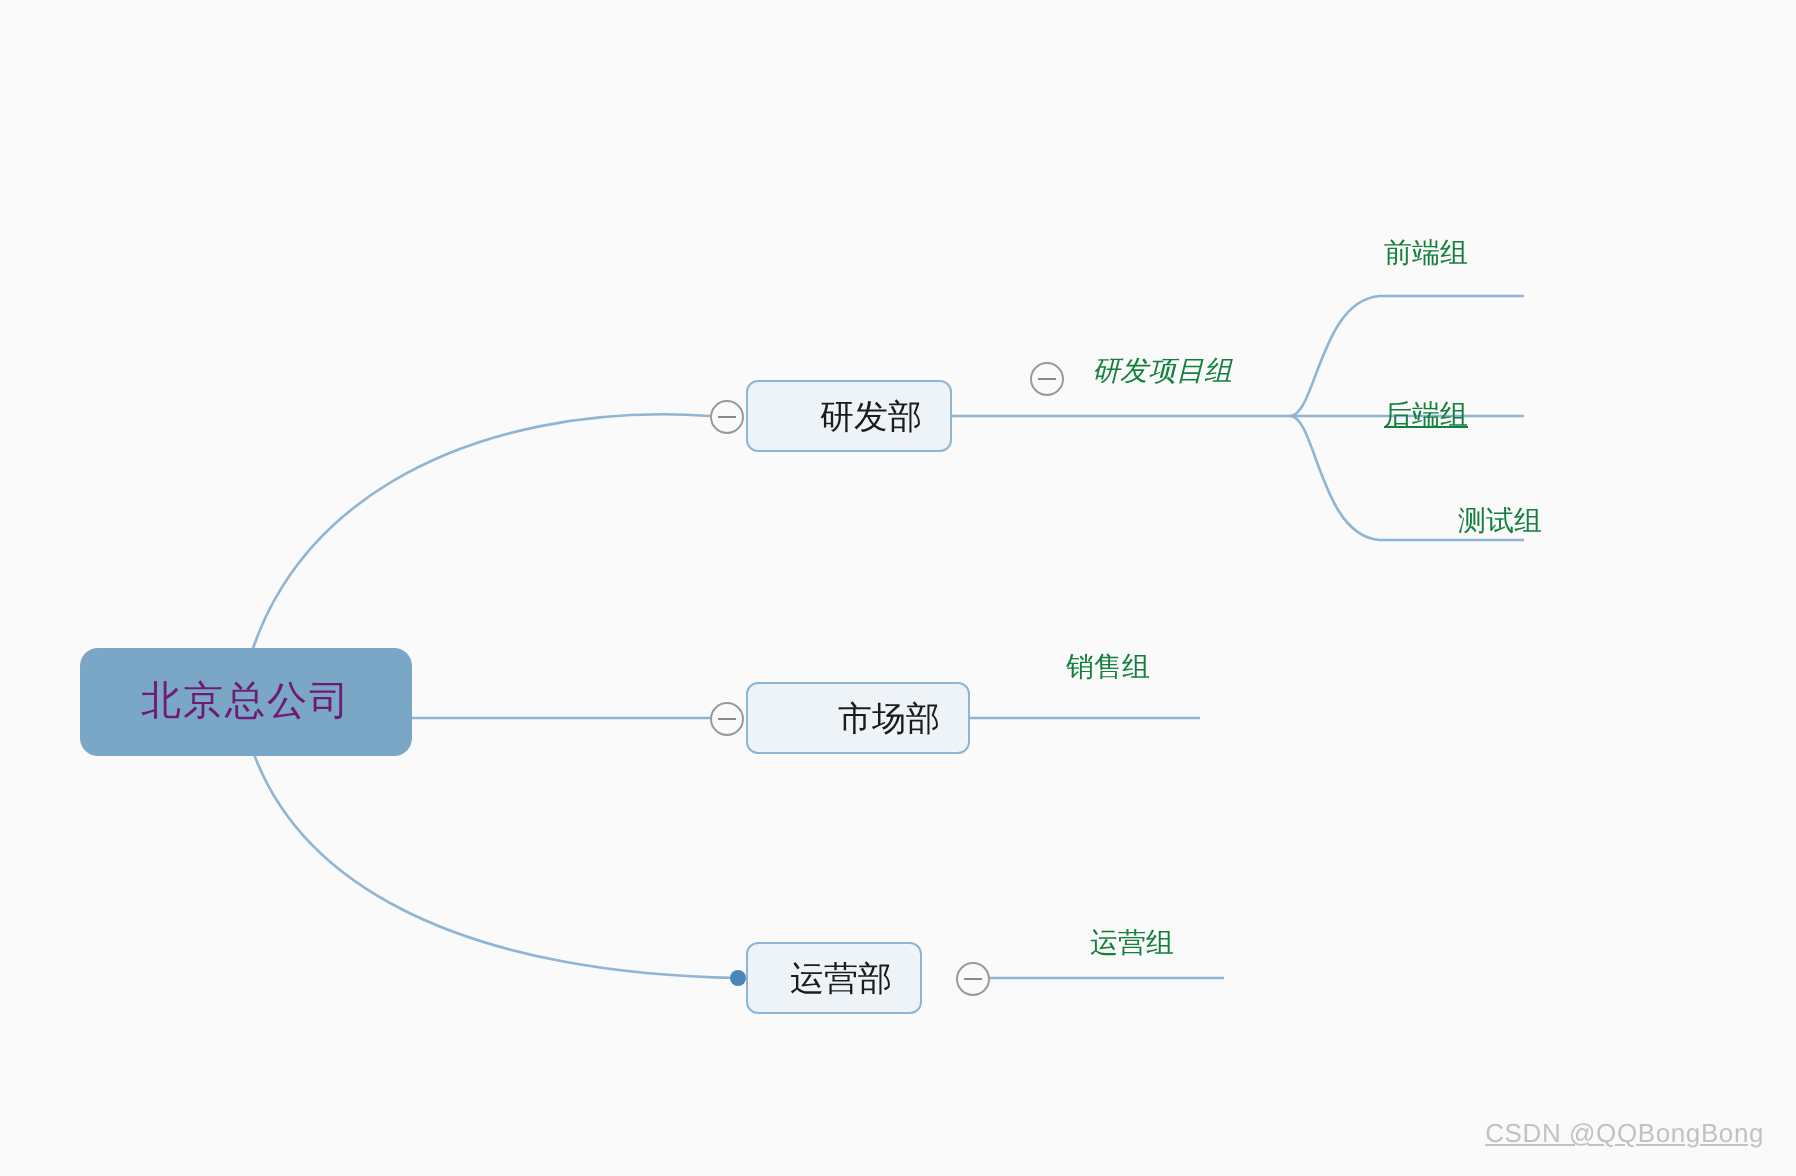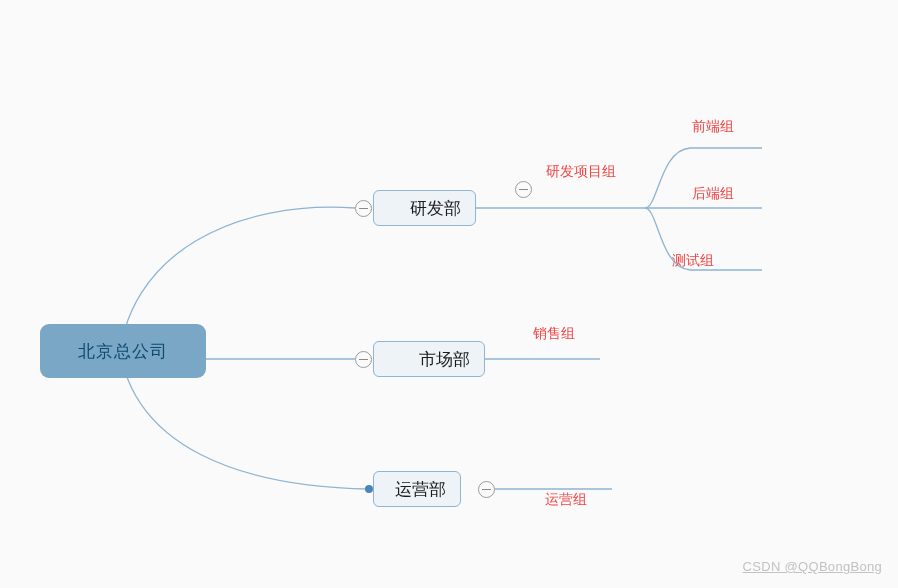--- a/index.html
+++ b/index.html
@@ -51,22 +51,22 @@
     width: 166px;
     height: 54px;
     background: #7ba7c7;
     border-radius: 9px;
     display: flex;
     align-items: center;
     justify-content: center;
     box-sizing: border-box;
   }
   .root-node .node-text {
-    color: #0c4a6e;
-    font-size: 17px;
+    color: #701a75;
+    font-size: 20px;
     letter-spacing: 1px;
     line-height: 1;
     white-space: nowrap;
   }
 
   
   .branch-node {
     position: absolute;
     height: 36px;
     background: #eef3f8;
@@ -121,30 +121,30 @@
     border-radius: 50%;
     background: #4a86b8;
     left: 365px;
     top: 485px;
   }
 
   
   .leaf-label {
     position: absolute;
     font-size: 14px;
-    color: #ef4444;
+    color: #15803d;
     white-space: nowrap;
     line-height: 1;
   }
-  .lbl-rdproj  { left: 546px; top: 164px; }
+  .lbl-rdproj  { left: 546px; top: 178px; font-style: italic; }
   .lbl-front   { left: 692px; top: 119px; }
-  .lbl-back    { left: 692px; top: 186px; }
-  .lbl-test    { left: 672px; top: 253px; }
+  .lbl-back    { left: 692px; top: 200px; text-decoration: underline; }
+  .lbl-test    { left: 729px; top: 253px; }
   .lbl-sales   { left: 533px; top: 326px; }
-  .lbl-ops-g   { left: 545px; top: 464px; margin-top: 28px; }
+  .lbl-ops-g   { left: 545px; top: 464px; }
 
   
   .watermark {
     position: absolute;
     right: 16px;
     bottom: 14px;
     font-size: 13px;
     color: #c2c2c2;
     letter-spacing: 0.3px;
     z-index: 3;

